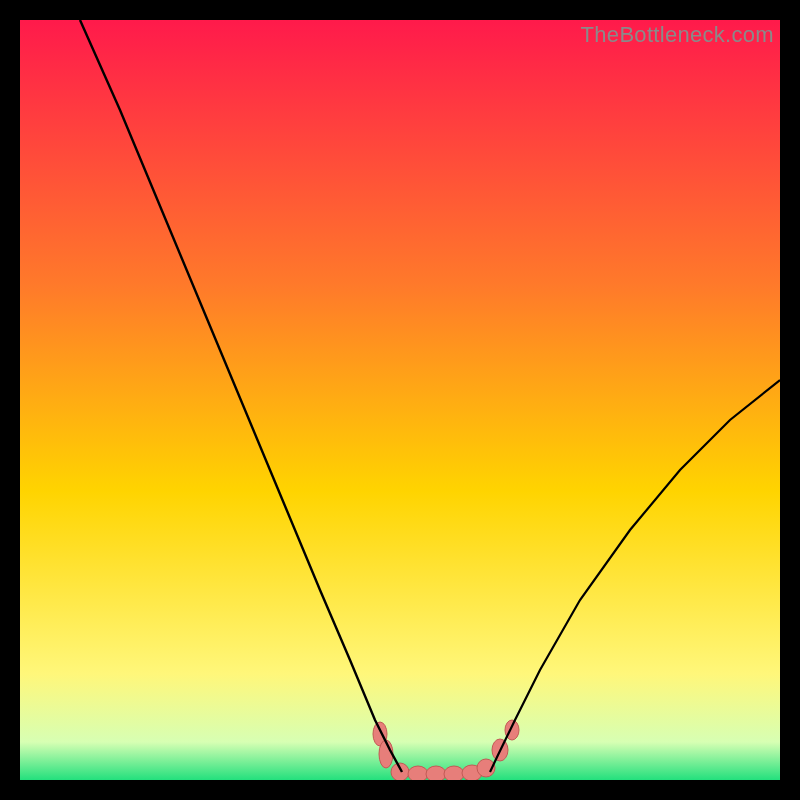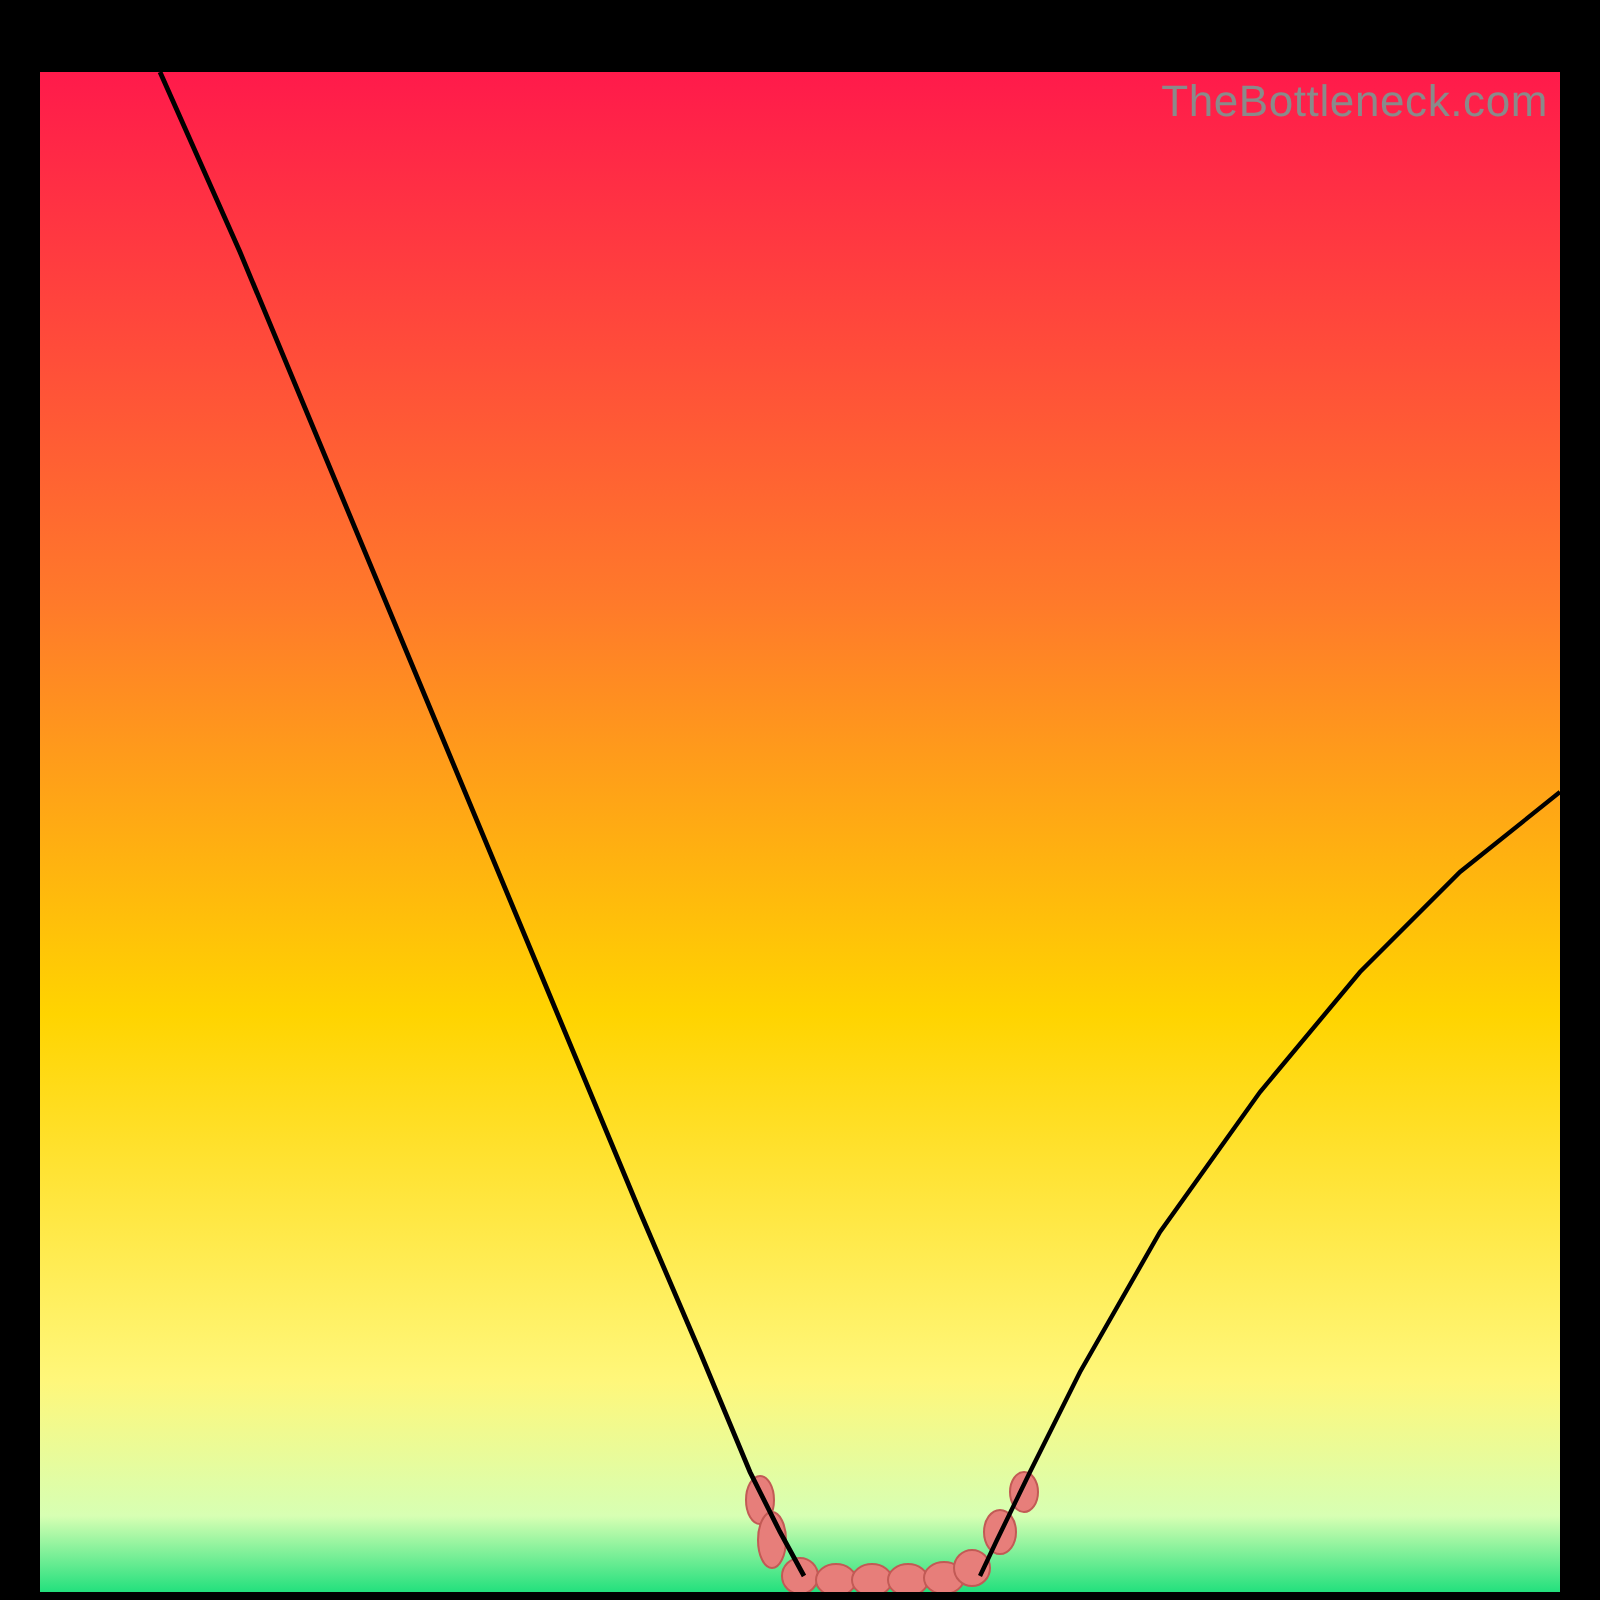--- a/index.html
+++ b/index.html
@@ -11,21 +11,20 @@
     font-family: Arial, Helvetica, sans-serif;
     overflow: hidden;
   }
   .frame {
     position: absolute;
     left: 20px;
     top: 20px;
     width: 760px;
     height: 760px;
     background: #000;
-    margin-top: 16px;
   }
   .plot-area {
     position: absolute;
     left: 0;
     top: 0;
     width: 760px;
     height: 760px;
   }
   .watermark {
     position: absolute;

